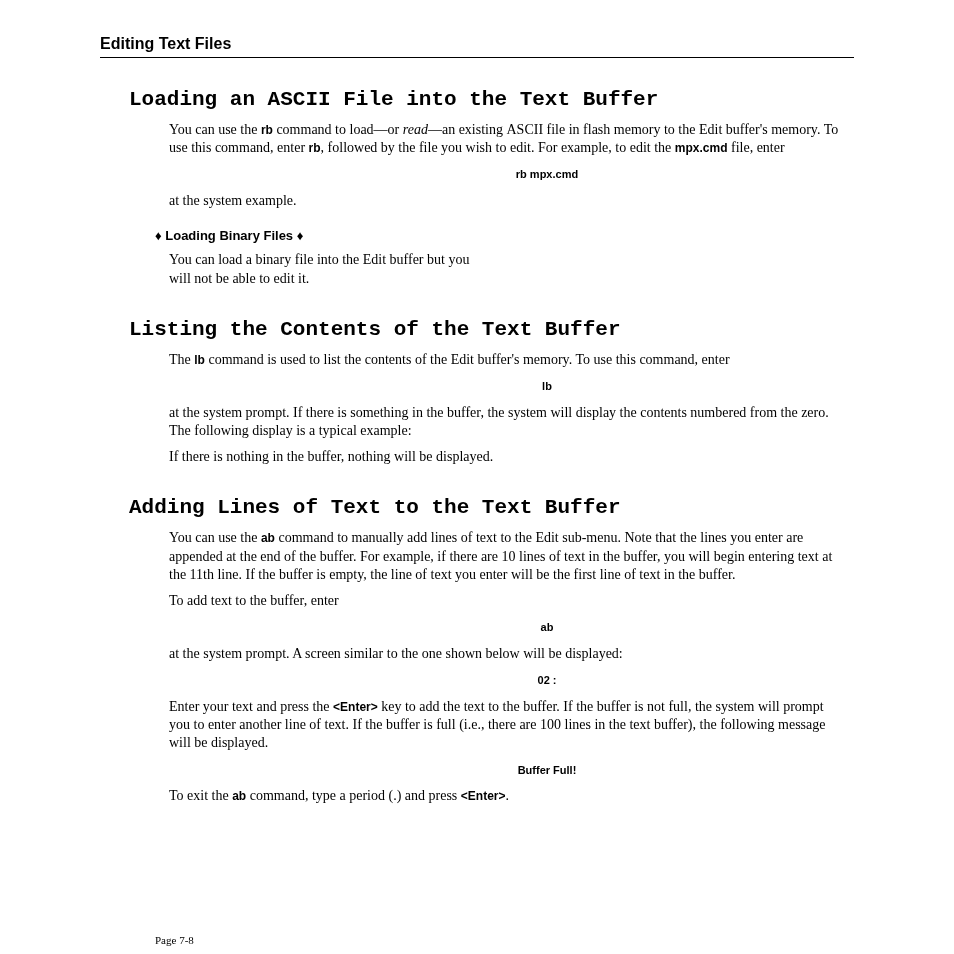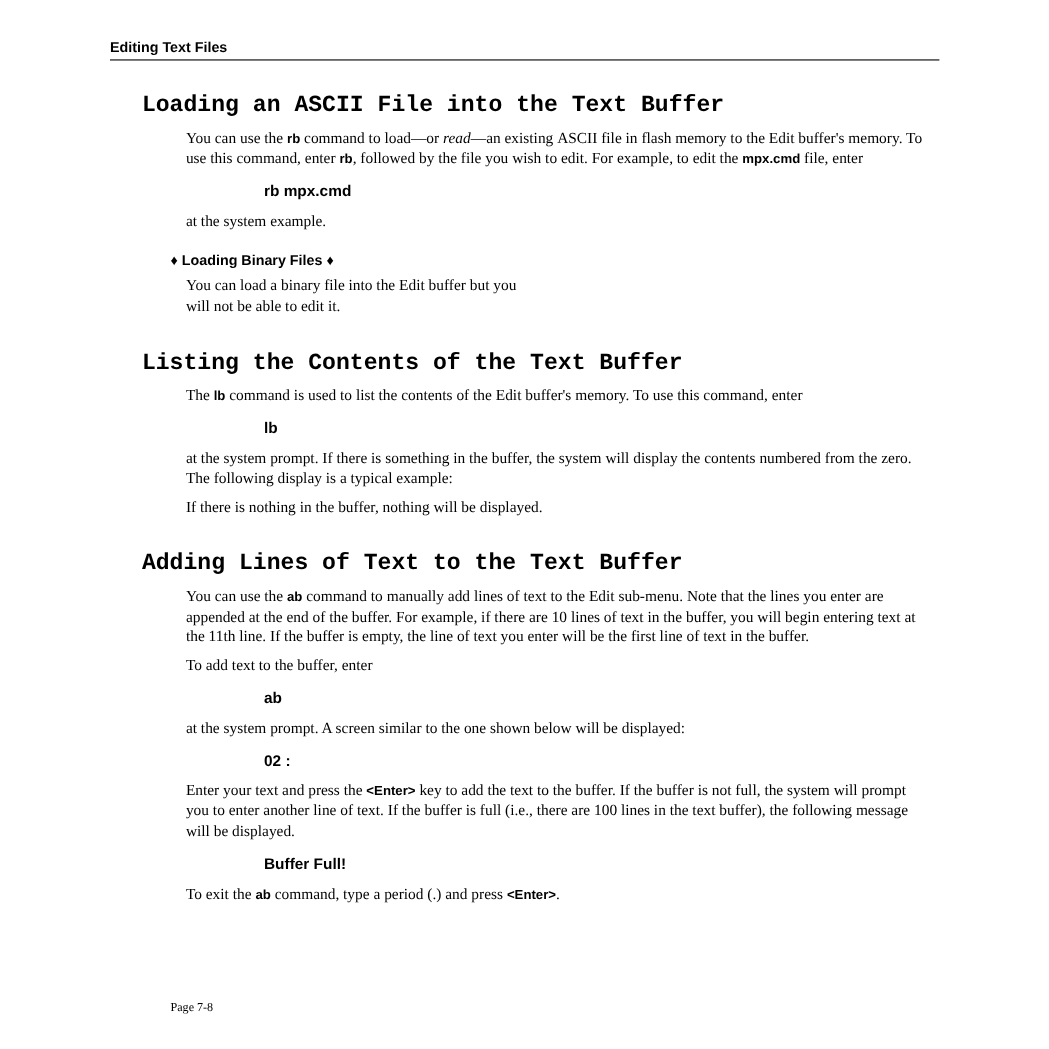--- a/index.html
+++ b/index.html
@@ -12,21 +12,21 @@
     height: 954px;
     position: relative;
     font-size: 14px;
   }
   .page {
     padding: 35px 100px 30px 155px;
   }
   .running-header {
     font-family: 'Trebuchet MS', Verdana, sans-serif;
     font-weight: bold;
-    font-size: 13px;
+    font-size: 16px;
     margin-left: -55px;
     margin-bottom: 4px;
   }
   .top-rule {
     border-top: 1.2px solid #000;
     margin-left: -55px;
     margin-bottom: 22px;
   }
   h2 {
     font-family: Liberation Mono, monospace;
@@ -39,40 +39,41 @@
     line-height: 1.3;
   }
   .cmd {
     font-family: Arial, Helvetica, sans-serif;
     font-weight: bold;
     font-size: 12px;
   }
   .code-block {
     font-family: Arial, Helvetica, sans-serif;
     font-weight: bold;
-    font-size: 14px;
+    font-size: 11px;
     margin: 10px 0 10px 85px;
     line-height: 1.35;
+    text-align: center;
   }
   em { font-style: italic; }
   .note-heading {
     font-family: 'Trebuchet MS', Verdana, sans-serif;
     font-weight: bold;
     font-size: 13px;
     text-align: left;
     margin: 18px 0 6px 0;
   }
   .note-body {
     width: 310px;
     margin: 0 auto 12px auto;
     line-height: 1.3;
   }
   .page-number {
     position: absolute;
-    bottom: 32px;
+    bottom: 8px;
     left: 155px;
     font-size: 11px;
   }
 </style>
 </head>
 <body>
 
 <div class="page">
   <div class="running-header">Editing Text Files</div>
   <div class="top-rule"></div>

